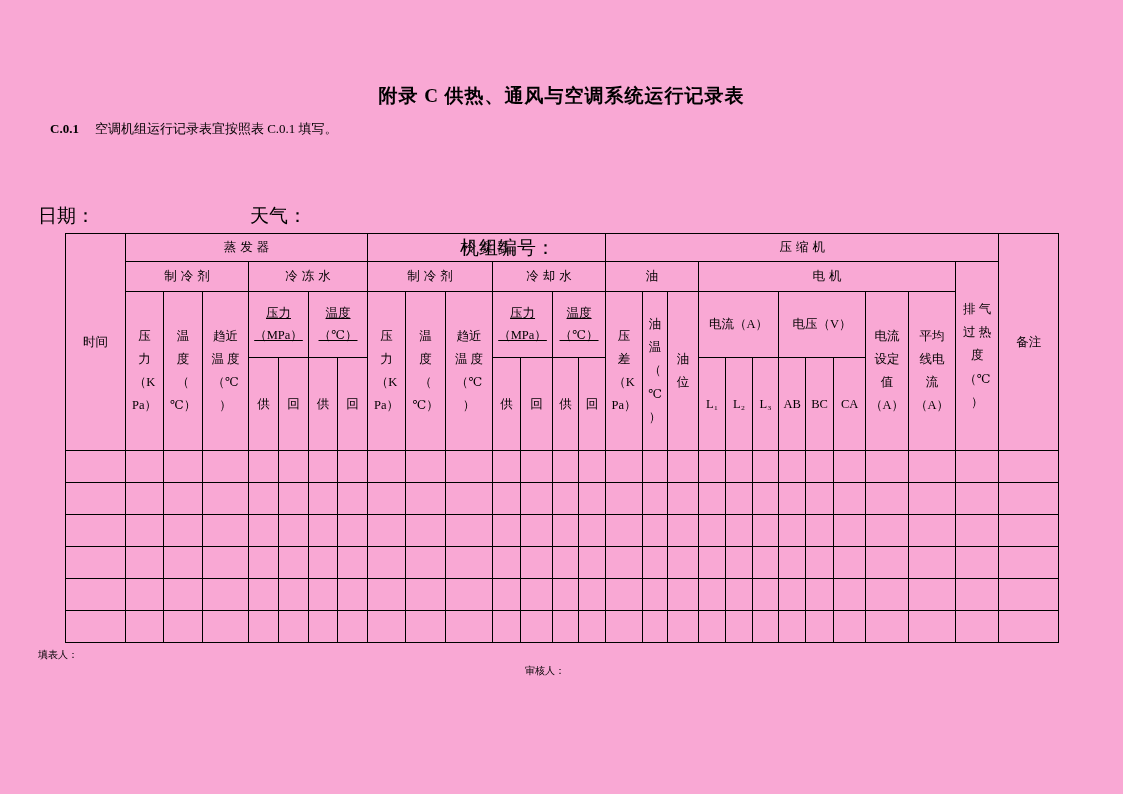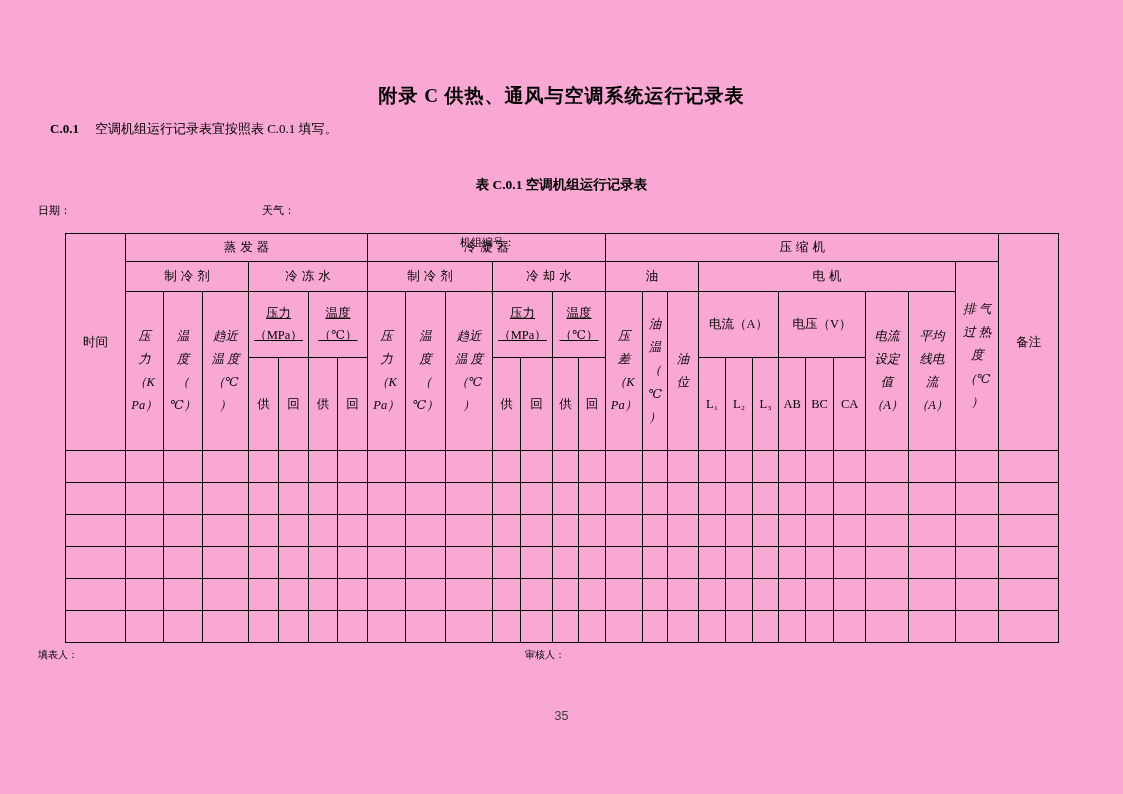--- a/index.html
+++ b/index.html
@@ -19,23 +19,23 @@
   }
   .clause{
     position:absolute;top:120px;left:50px;
     font-size:13px;
   }
   .clause-no{font-weight:bold;margin-right:16px;}
   .table-caption{
     position:absolute;top:176px;left:0;width:100%;
     text-align:center;font-size:13.5px;font-weight:bold;
   }
-  .meta-label{position:absolute;top:203px;font-size:11px;}
+  .meta-label{position:absolute;top:203px;font-size:19px;}
   .meta-date{left:38px;}
-  .meta-weather{left:262px;}
+  .meta-weather{left:250px;}
   .meta-unit{left:460px;margin-top:32px;}
 
   table.record{
     position:absolute;left:65px;top:233px;
     width:993px;
     border-collapse:collapse;table-layout:fixed;
   }
   table.record th, table.record td{
     border:1px solid #000;
     padding:0;
@@ -43,43 +43,42 @@
     font-weight:normal;
     font-size:12.5px;
     overflow:hidden;
   }
   tr.hr1{height:28px;}
   tr.hr2{height:30px;}
   tr.hr3{height:66px;}
   tr.hr4{height:93px;}
   tr.body-row{height:32px;}
   th.grp{letter-spacing:4px;text-indent:4px;}
-  th.wrap{white-space:pre-line;line-height:1.85;font-style:italic;}
+  th.wrap{white-space:pre-line;line-height:1.85;}
   th.wrap2{white-space:pre-line;line-height:1.7;text-decoration:underline;}
   .footer-label{position:absolute;top:648px;font-size:10px;}
   .footer-filler{left:38px;}
-  .footer-reviewer{left:525px;}
+  .footer-reviewer{left:525px;margin-top:16px;}
   .page-number{
     position:absolute;top:709px;left:0;width:100%;
     text-align:center;font-size:12.5px;color:#3c3c3c;
     font-family:"Liberation Sans","DejaVu Sans",sans-serif;
   }
 </style>
 </head>
 <body>
 
 <div class="page">
 
   <div class="doc-title">附录 C 供热、通风与空调系统运行记录表</div>
 
   <div class="clause">
     <span class="clause-no">C.0.1</span><span>空调机组运行记录表宜按照表 C.0.1 填写。</span>
   </div>
 
-  <div class="table-caption">表 C.0.1 空调机组运行记录表</div>
 
   <span class="meta-label meta-date">日期：</span>
   <span class="meta-label meta-weather">天气：</span>
   <span class="meta-label meta-unit">机组编号：</span>
 
   <table class="record">
     <colgroup>
       <col style="width:60px">
         <col style="width:38px">
         <col style="width:39px">
@@ -382,15 +381,14 @@
           <td></td>
           <td></td>
           <td></td>
         </tr>
       </tbody>
   </table>
 
   <span class="footer-label footer-filler">填表人：</span>
   <span class="footer-label footer-reviewer">审核人：</span>
 
-  <div class="page-number">35</div>
 
 </div>
 
 </body></html>

